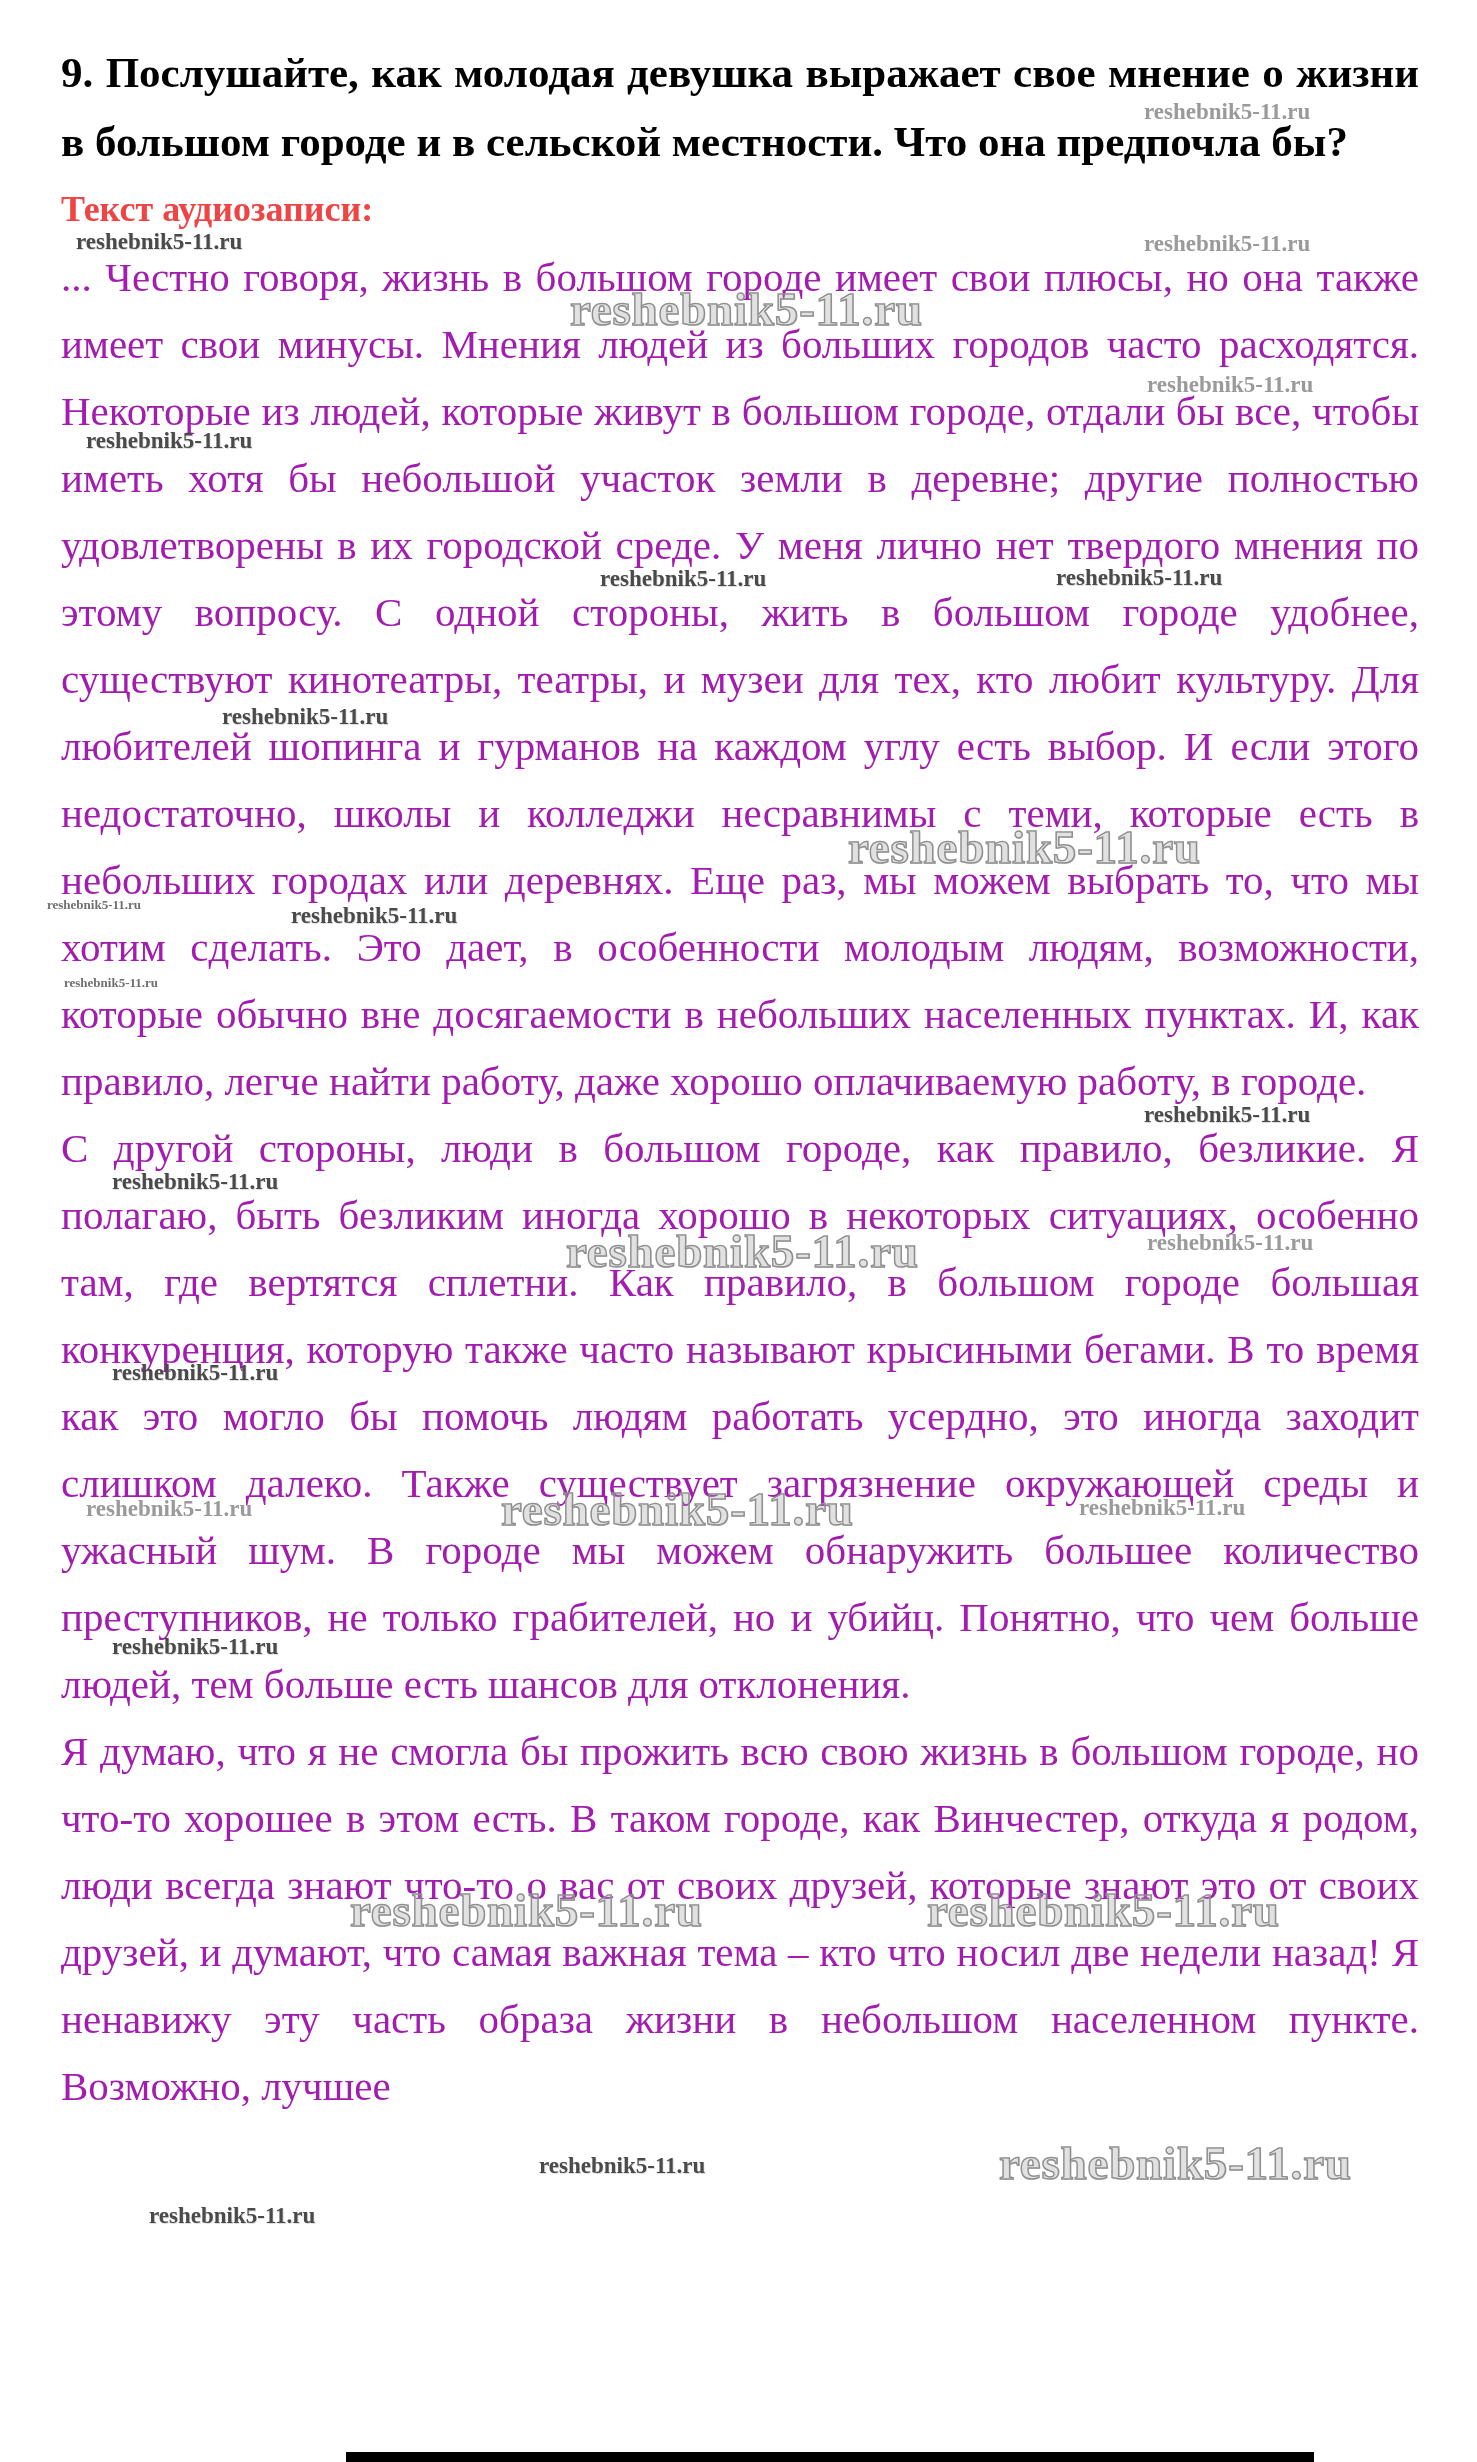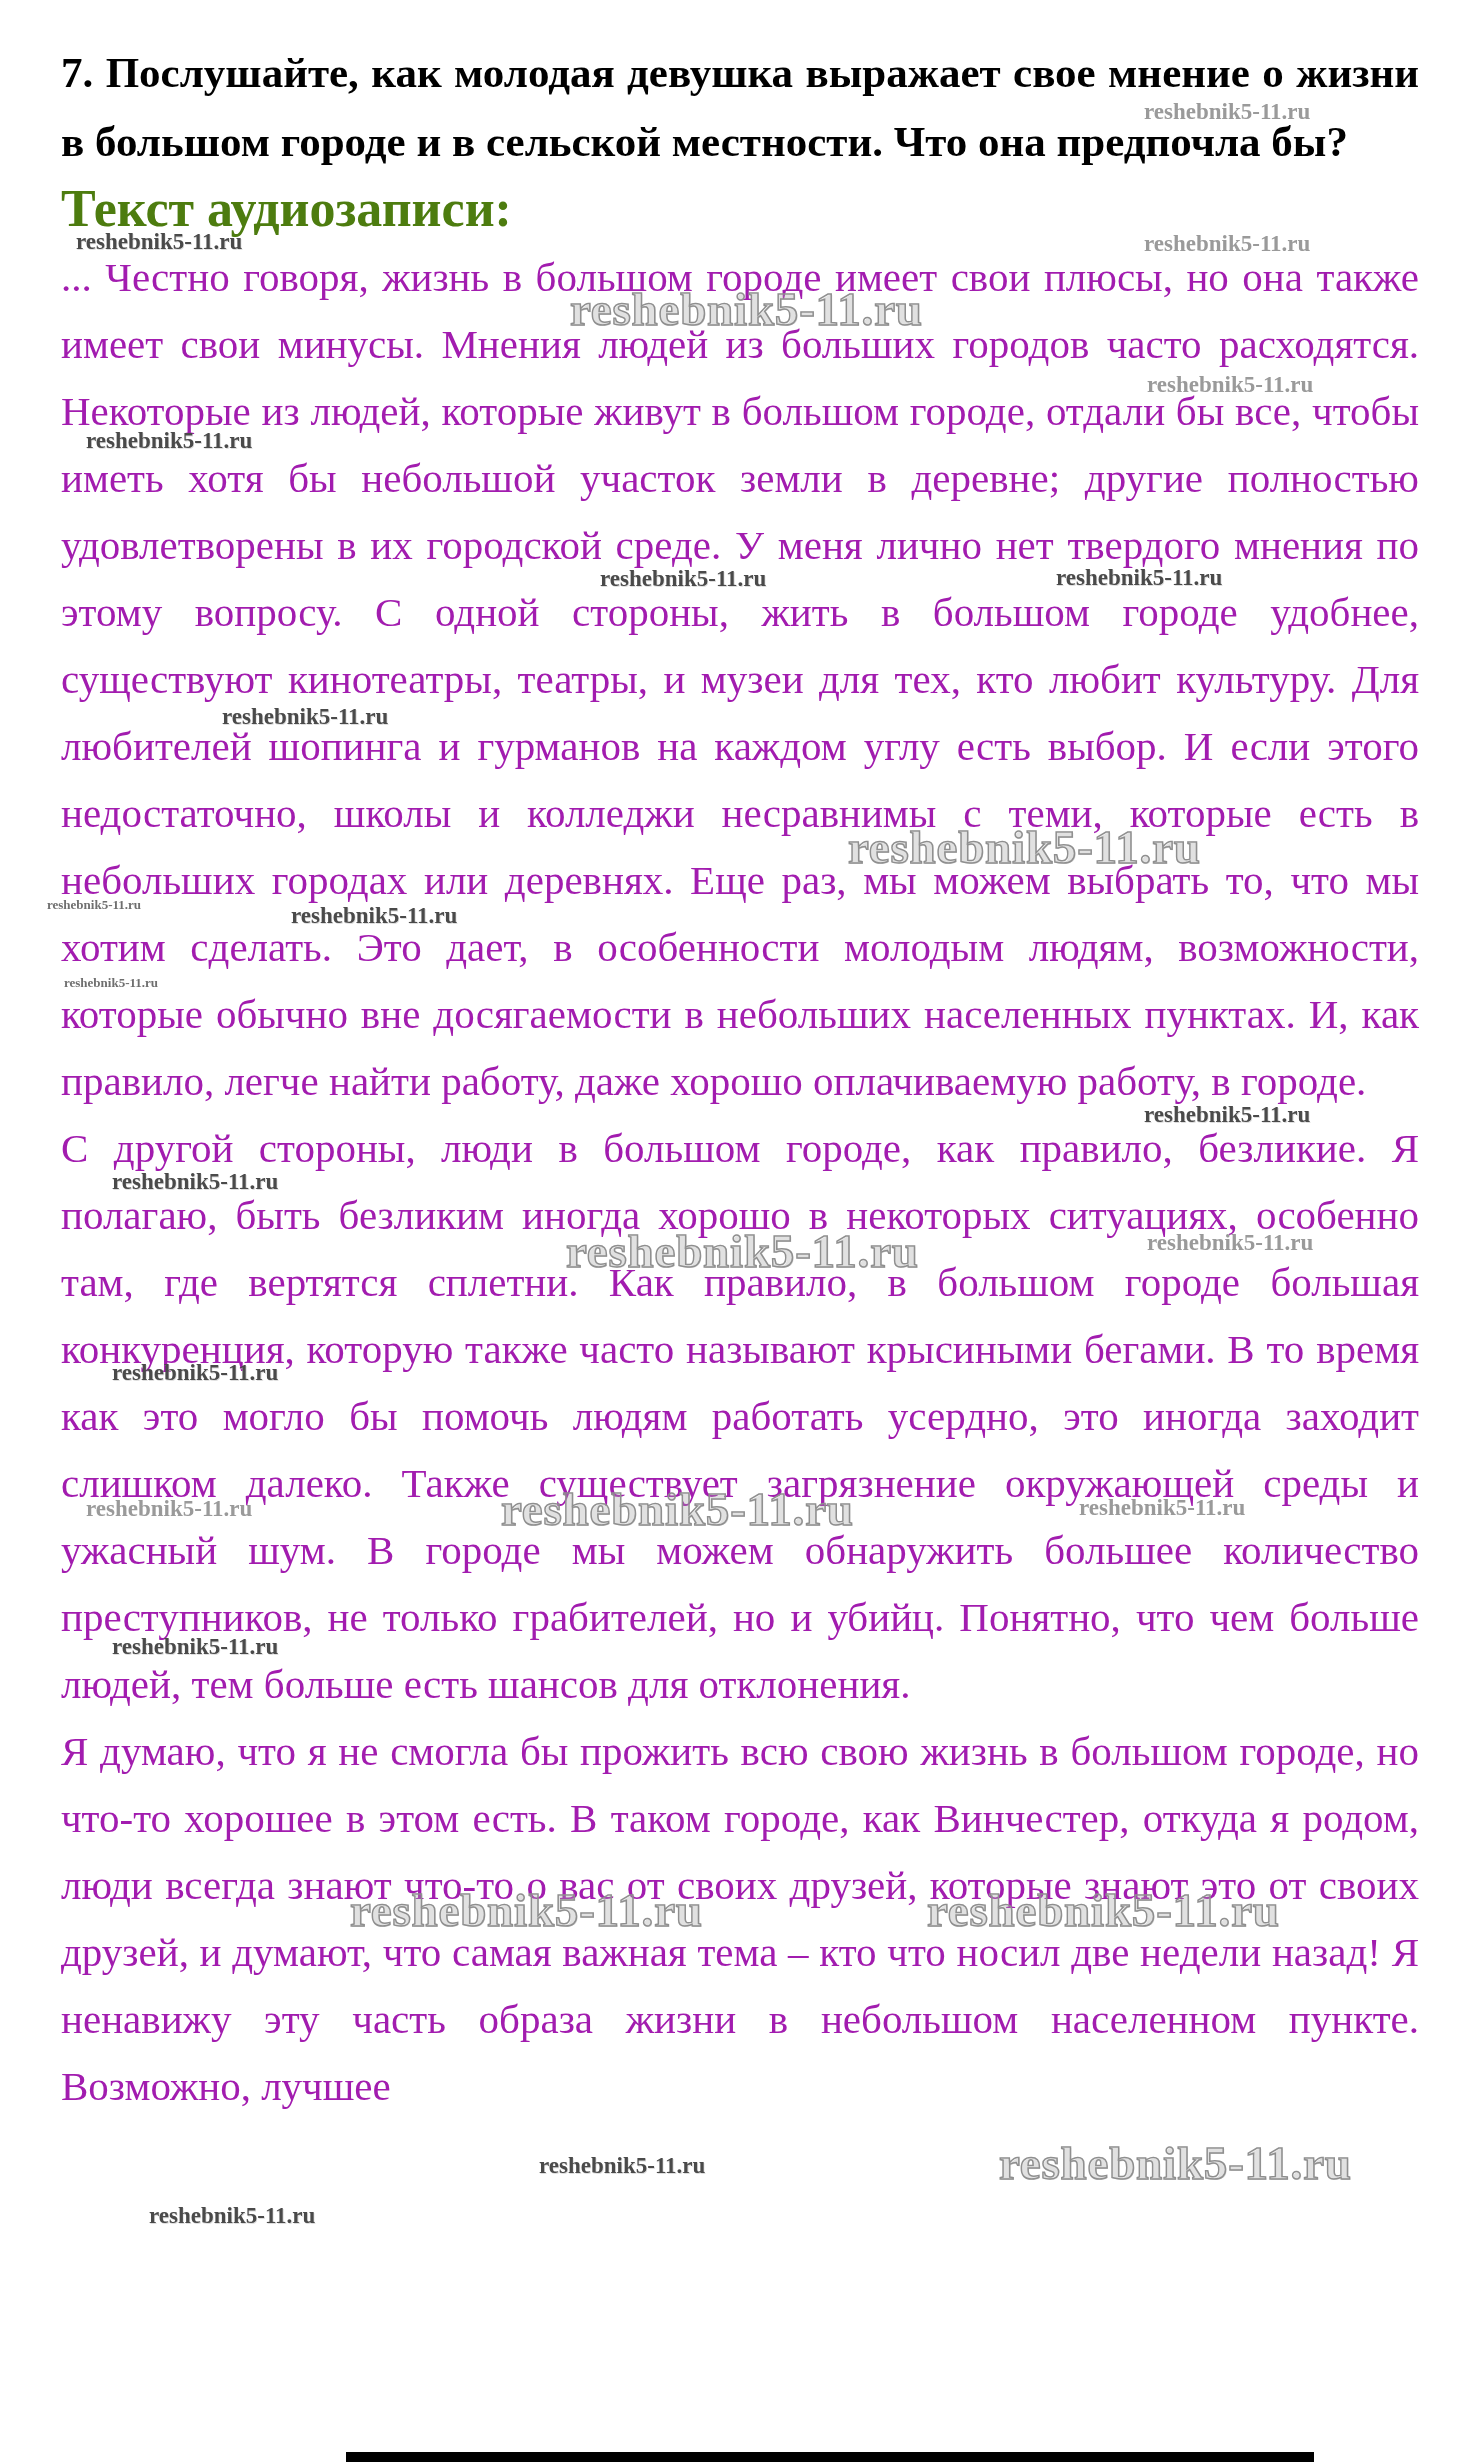--- a/index.html
+++ b/index.html
@@ -20,25 +20,25 @@
     top: 38px;
   }
   .title {
     font-size: 43px;
     font-weight: bold;
     line-height: 69px;
     text-align: justify;
     color: #000000;
   }
   .subtitle {
-    font-size: 52px;
+    font-size: 36px;
     font-weight: bold;
     line-height: 66px;
     text-align: left;
-    color: #4d7c0f;
+    color: #ef4444;
   }
   .body-text { margin-top: 1.5px; }
   .body-par {
     font-size: 41px;
     line-height: 67px;
     text-align: justify;
     color: #a21caf;
   }
   .watermark-layer {
     position: absolute;
@@ -81,21 +81,21 @@
     background: #000000;
     z-index: 10;
   }
 </style>
 </head>
 <body>
 
 <div class="page">
 
   <div class="content">
-    <h1 class="title">7. Послушайте, как молодая девушка выражает свое мнение о жизни в большом городе и в сельской местности. Что она предпочла бы?</h1>
+    <h1 class="title">9. Послушайте, как молодая девушка выражает свое мнение о жизни в большом городе и в сельской местности. Что она предпочла бы?</h1>
     <p class="subtitle">Текст аудиозаписи:</p>
     <div class="body-text">
         <p class="body-par">... Честно говоря, жизнь в большом городе имеет свои плюсы, но она также имеет свои минусы. Мнения людей из больших городов часто расходятся. Некоторые из людей, которые живут в большом городе, отдали бы все, чтобы иметь хотя бы небольшой участок земли в деревне; другие полностью удовлетворены в их городской среде. У меня лично нет твердого мнения по этому вопросу. С одной стороны, жить в большом городе удобнее, существуют кинотеатры, театры, и музеи для тех, кто любит культуру. Для любителей шопинга и гурманов на каждом углу есть выбор. И если этого недостаточно, школы и колледжи несравнимы с теми, которые есть в небольших городах или деревнях. Еще раз, мы можем выбрать то, что мы хотим сделать. Это дает, в особенности молодым людям, возможности, которые обычно вне досягаемости в небольших населенных пунктах. И, как правило, легче найти работу, даже хорошо оплачиваемую работу, в городе.</p>
         <p class="body-par">С другой стороны, люди в большом городе, как правило, безликие. Я полагаю, быть безликим иногда хорошо в некоторых ситуациях, особенно там, где вертятся сплетни. Как правило, в большом городе большая конкуренция, которую также часто называют крысиными бегами. В то время как это могло бы помочь людям работать усердно, это иногда заходит слишком далеко. Также существует загрязнение окружающей среды и ужасный шум. В городе мы можем обнаружить большее количество преступников, не только грабителей, но и убийц. Понятно, что чем больше людей, тем больше есть шансов для отклонения.</p>
         <p class="body-par">Я думаю, что я не смогла бы прожить всю свою жизнь в большом городе, но что-то хорошее в этом есть. В таком городе, как Винчестер, откуда я родом, люди всегда знают что-то о вас от своих друзей, которые знают это от своих друзей, и думают, что самая важная тема – кто что носил две недели назад! Я ненавижу эту часть образа жизни в небольшом населенном пункте. Возможно, лучшее</p>
       </div>
   </div>
 
   <div class="watermark-layer">
       <span class="wm wm-small-gray" style="left: 1144px; top: 99px;">reshebnik5-11.ru</span>

